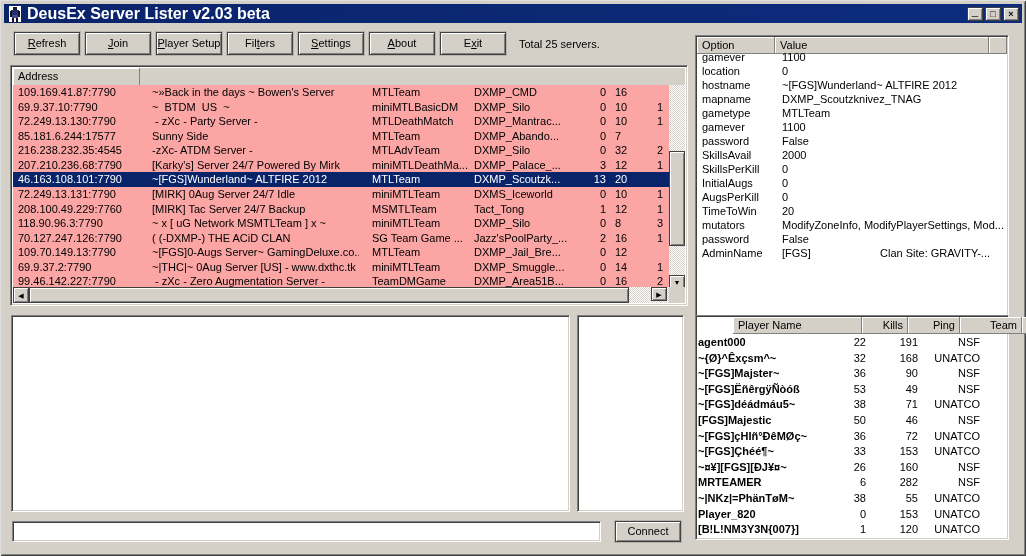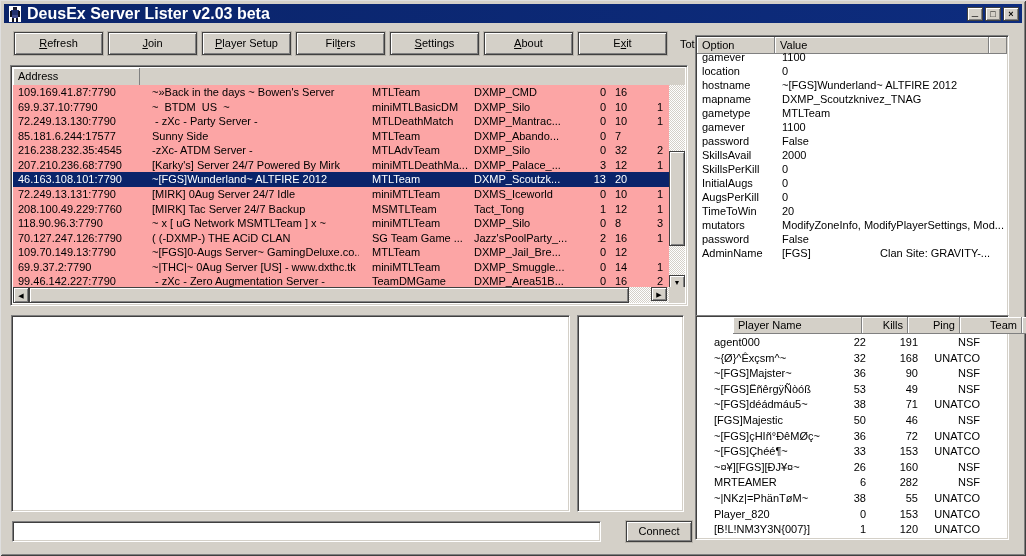--- a/index.html
+++ b/index.html
@@ -15,21 +15,21 @@
   .titlebar .title { color:#fff; font-weight:bold; font-size:16px; margin-left:4px; white-space:nowrap; }
   .app-icon { width:16px; height:16px; flex:0 0 16px; }
   .winbtns { margin-left:auto; display:flex; gap:2px; }
   .winbtn { width:16px; height:14px; background:#d4d0c8; border:1px solid #404040;
     box-shadow: inset 1px 1px 0 #fff, inset -1px -1px 0 #808080;
     font-size:9px; line-height:12px; text-align:center; font-weight:bold; cursor:default; }
   .winbtn.min span { position:relative; top:2px; }
 
   
   .toolbar { position:absolute; left:14px; top:32px; height:23px; display:flex; gap:5px; align-items:center; }
-  .tbtn { width:89px; height:23px; background:#d4d0c8; border:1px solid #404040;
+  .tbtn { width:66px; height:23px; background:#d4d0c8; border:1px solid #404040;
     box-shadow: inset 1px 1px 0 #ffffff, inset -1px -1px 0 #808080, 0 0 0 1px #b8b4ac;
     text-align:center; line-height:21px; white-space:nowrap; cursor:default; }
   .tbtn .u { text-decoration:underline; }
   .total-label { margin-left:8px; white-space:nowrap; }
 
   .sunken { background:#fff; border:1px solid; border-color:#808080 #fff #fff #808080;
     box-shadow: inset 1px 1px 0 #404040, inset -1px -1px 0 #d4d0c8; }
 
   
   .server-table { position:absolute; left:10px; top:65px; width:678px; height:241px; }
@@ -69,21 +69,21 @@
   .panel-a { position:absolute; left:11px; top:315px; width:559px; height:197px; }
   .panel-b { position:absolute; left:577px; top:315px; width:107px; height:197px; }
 
   
   .connect-input { position:absolute; left:12px; top:521px; width:589px; height:21px;
     font-family:"Liberation Sans", sans-serif; font-size:11px; padding:2px 4px;
     background:#fff; border:1px solid; border-color:#808080 #fff #fff #808080;
     box-shadow: inset 1px 1px 0 #404040, inset -1px -1px 0 #d4d0c8; outline:none; }
   .connect-btn { position:absolute; left:615px; top:521px; width:66px; height:21px; background:#d4d0c8;
     border:1px solid #404040; box-shadow: inset 1px 1px 0 #fff, inset -1px -1px 0 #808080, 0 0 0 1px #b8b4ac;
-    text-align:center; line-height:19px; cursor:default;margin-left:11px; }
+    text-align:center; line-height:19px; cursor:default; }
 
   
   .options-panel { position:absolute; left:695px; top:35px; width:314px; height:333px; }
   .op-header { position:absolute; left:1px; top:1px; width:310px; height:16px; display:flex; }
   .op-rows { position:absolute; left:1px; top:14px; width:308px; }
   .oprow { display:flex; height:14px; line-height:14px; white-space:pre; position:relative; }
   .op-label { width:85px; flex:0 0 85px; padding-left:5px; overflow:hidden; }
   .op-value { flex:1; overflow:hidden; white-space:pre; }
   .op-extra { position:absolute; left:183px; top:0; white-space:pre; background:#fff; }
   .oh-option { width:78px; flex:0 0 78px; }
@@ -92,21 +92,21 @@
 
   .players-panel { position:absolute; left:695px; top:315px; width:314px; height:225px; }
   .pl-header { position:absolute; left:1px; top:1px; width:310px; height:16px; display:flex; }
   .ph-name { width:129px; flex:0 0 129px;margin-left:36px; }
   .ph-kills { width:46px; flex:0 0 46px; text-align:right; padding-right:5px; padding-left:0; }
   .ph-ping { width:52px; flex:0 0 52px; text-align:right; padding-right:5px; padding-left:0; }
   .ph-team { width:62px; flex:0 0 62px; text-align:right; padding-right:5px; padding-left:0; }
   .ph-pad { flex:1; }
   .pl-rows { position:absolute; left:1px; top:19px; width:308px; }
   .plrow { display:flex; height:15.6px; line-height:15.5px; white-space:pre; }
-  .p-name { width:129px; flex:0 0 129px; padding-left:17px; overflow:hidden; }
+  .p-name { width:129px; flex:0 0 129px; padding-left:1px; overflow:hidden;font-weight:bold; }
   .p-kills { width:46px; flex:0 0 46px; text-align:right; padding-right:6px; }
   .p-ping { width:52px; flex:0 0 52px; text-align:right; padding-right:6px; }
   .p-team { width:62px; flex:0 0 62px; text-align:right; padding-right:6px; }
 </style>
 </head>
 <body>
 
 <div class="window">
 
   <div class="titlebar">

